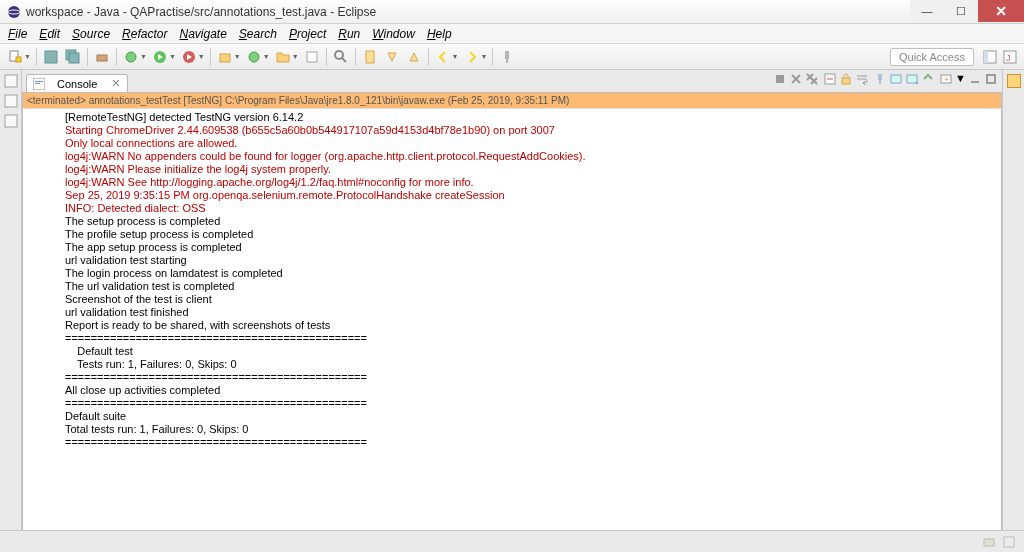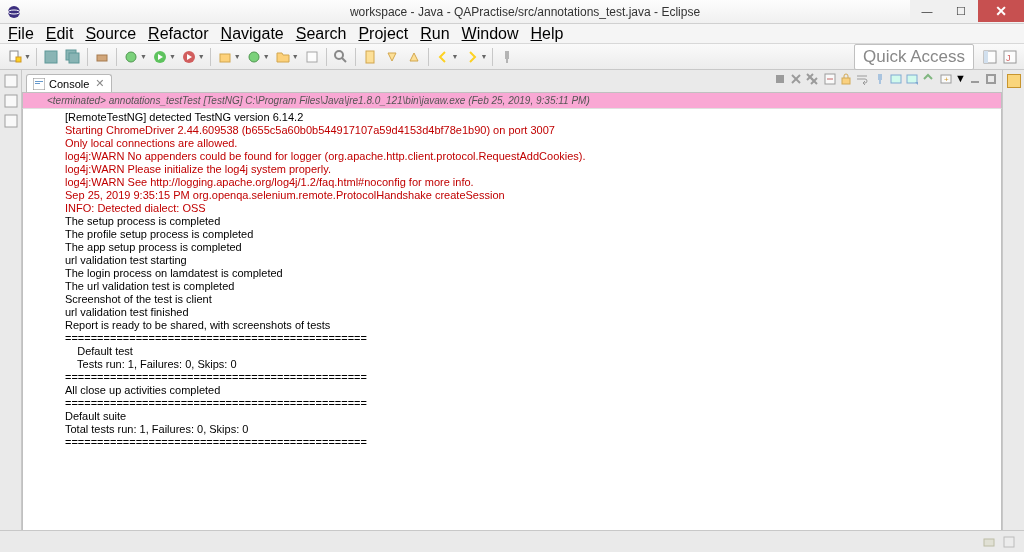--- a/index.html
+++ b/index.html
@@ -1,55 +1,55 @@
 <!DOCTYPE html>
 <html><head>
 <meta charset="utf-8">
 <style>
 * { margin:0; padding:0; box-sizing:border-box; font-family:"Segoe UI",Tahoma,sans-serif; }
 body { width:1024px; height:552px; background:#f0f0f0; overflow:hidden; font-size:11px; color:#000; }
 
 
 .titlebar { height:24px; background:linear-gradient(#fdfdfd,#f0f0f0); display:flex; align-items:center; border-bottom:1px solid #d0d0d0; position:relative; }
 .titlebar .icon { width:16px; height:16px; margin:0 4px 0 6px; }
-.titlebar .title { flex:1; text-align:center; font-size:12px; color:#333; }
+.titlebar .title { flex:1; font-size:12px; color:#333; }
 .win-btns { position:absolute; right:0; top:0; display:flex; height:22px; }
 .win-btn { width:34px; height:22px; display:flex; align-items:center; justify-content:center; font-size:11px; }
 .win-btn.min,.win-btn.max { background:#f0f0f0; color:#333; }
 .win-btn.close { background:#c75050; color:#fff; width:46px; font-size:14px; font-weight:bold; }
 
 
 .menubar { height:20px; background:#f5f5f5; display:flex; align-items:center; padding-left:2px; border-bottom:1px solid #d8d8d8; }
-.menubar span { padding:2px 6px; font-size:16px; cursor:default; }
+.menubar span { padding:2px 6px; font-size:12px; cursor:default;font-style:italic; }
 .menubar span u { text-decoration:underline; }
 
 
 .toolbar { height:26px; background:linear-gradient(#fafafa,#ececec); border-bottom:1px solid #c8c8c8; display:flex; align-items:center; padding:0 4px; position:relative; }
 .toolbar .tb-icon { width:16px; height:16px; margin:0 3px; opacity:.85; }
 .toolbar .sep { width:1px; height:18px; background:#c8c8c8; margin:0 3px; }
 .toolbar .drop { font-size:7px; color:#666; margin-left:-2px; margin-right:2px; }
-.quick-access { margin-left:auto; background:#fff; border:1px solid #c0c0c0; padding:2px 8px; font-size:17px; color:#888; border-radius:2px; }
+.quick-access { margin-left:auto; background:#fff; border:1px solid #c0c0c0; padding:2px 8px; font-size:11px; color:#888; border-radius:2px; }
 .persp-icons { display:flex; margin-left:6px; }
 .persp-icons .tb-icon { margin:0 2px; }
 
 
 .main { display:flex; height:482px; position:relative; }
 .left-gutter { width:22px; background:#eaeaea; border-right:1px solid #c8c8c8; display:flex; flex-direction:column; align-items:center; padding-top:4px; gap:6px; }
 .left-gutter .g-icon { width:14px; height:14px; opacity:.75; }
 .right-gutter { width:22px; background:#eaeaea; border-left:1px solid #c8c8c8; display:flex; flex-direction:column; align-items:center; padding-top:4px; }
 .right-gutter .g-icon { width:14px; height:14px; opacity:.8; background:#ffd060; border:1px solid #c08000; }
 .center { flex:1; display:flex; flex-direction:column; background:#eaeaea; }
 
 
 .view-tabs { height:22px; display:flex; align-items:flex-end; background:#eaeaea; padding-left:4px; position:relative; }
-.tab { background:#fff; border:1px solid #b8b8b8; border-bottom:none; padding:2px 6px; display:flex; align-items:center; gap:4px; font-size:11px; border-radius:3px 3px 0 0; }
+.tab { background:#fff; border:1px solid #b8b8b8; border-bottom:none; padding:2px 6px; display:flex; align-items:center; gap:12px; font-size:11px; border-radius:3px 3px 0 0; }
 .tab-close { font-size:11px; color:#888; margin-left:2px; }
 .console-toolbar { position:absolute; right:4px; top:2px; display:flex; gap:2px; }
 .ct-icon { width:14px; height:14px; opacity:.8; }
-.console-subhdr { background:#f9a8d4; border:1px solid #c0c0c0; border-bottom:1px solid #e0e0e0; padding:2px 24px; font-size:10px; color:#555; font-style:italic; }
+.console-subhdr { background:#fdba74; border:1px solid #c0c0c0; border-bottom:1px solid #e0e0e0; padding:2px 4px; font-size:10px; color:#555; }
 .console-body { flex:1; background:#fff; border:1px solid #c0c0c0; border-top:none; font-family:Consolas,"Courier New",monospace; font-size:11px; line-height:13px; padding:2px 4px; overflow:hidden; position:relative; }
 .console-body .line { white-space:pre;margin-left:38px; }
 .red { color:#c00000; }
 .scrollbar-h { position:absolute; left:0; right:0; bottom:0; height:16px; background:#f0f0f0; border-top:1px solid #d0d0d0; display:flex; }
 .scrollbar-h .arrow { width:16px; display:flex; align-items:center; justify-content:center; font-size:9px; color:#666; }
 .scrollbar-h .track { flex:1; }
 
 
 .statusbar { position:absolute; bottom:0; left:0; right:0; height:22px; background:#eaeaea; border-top:1px solid #c8c8c8; display:flex; justify-content:flex-end; align-items:center; padding-right:8px; gap:6px; }
 .statusbar .s-icon { width:14px; height:14px; opacity:.7; }

